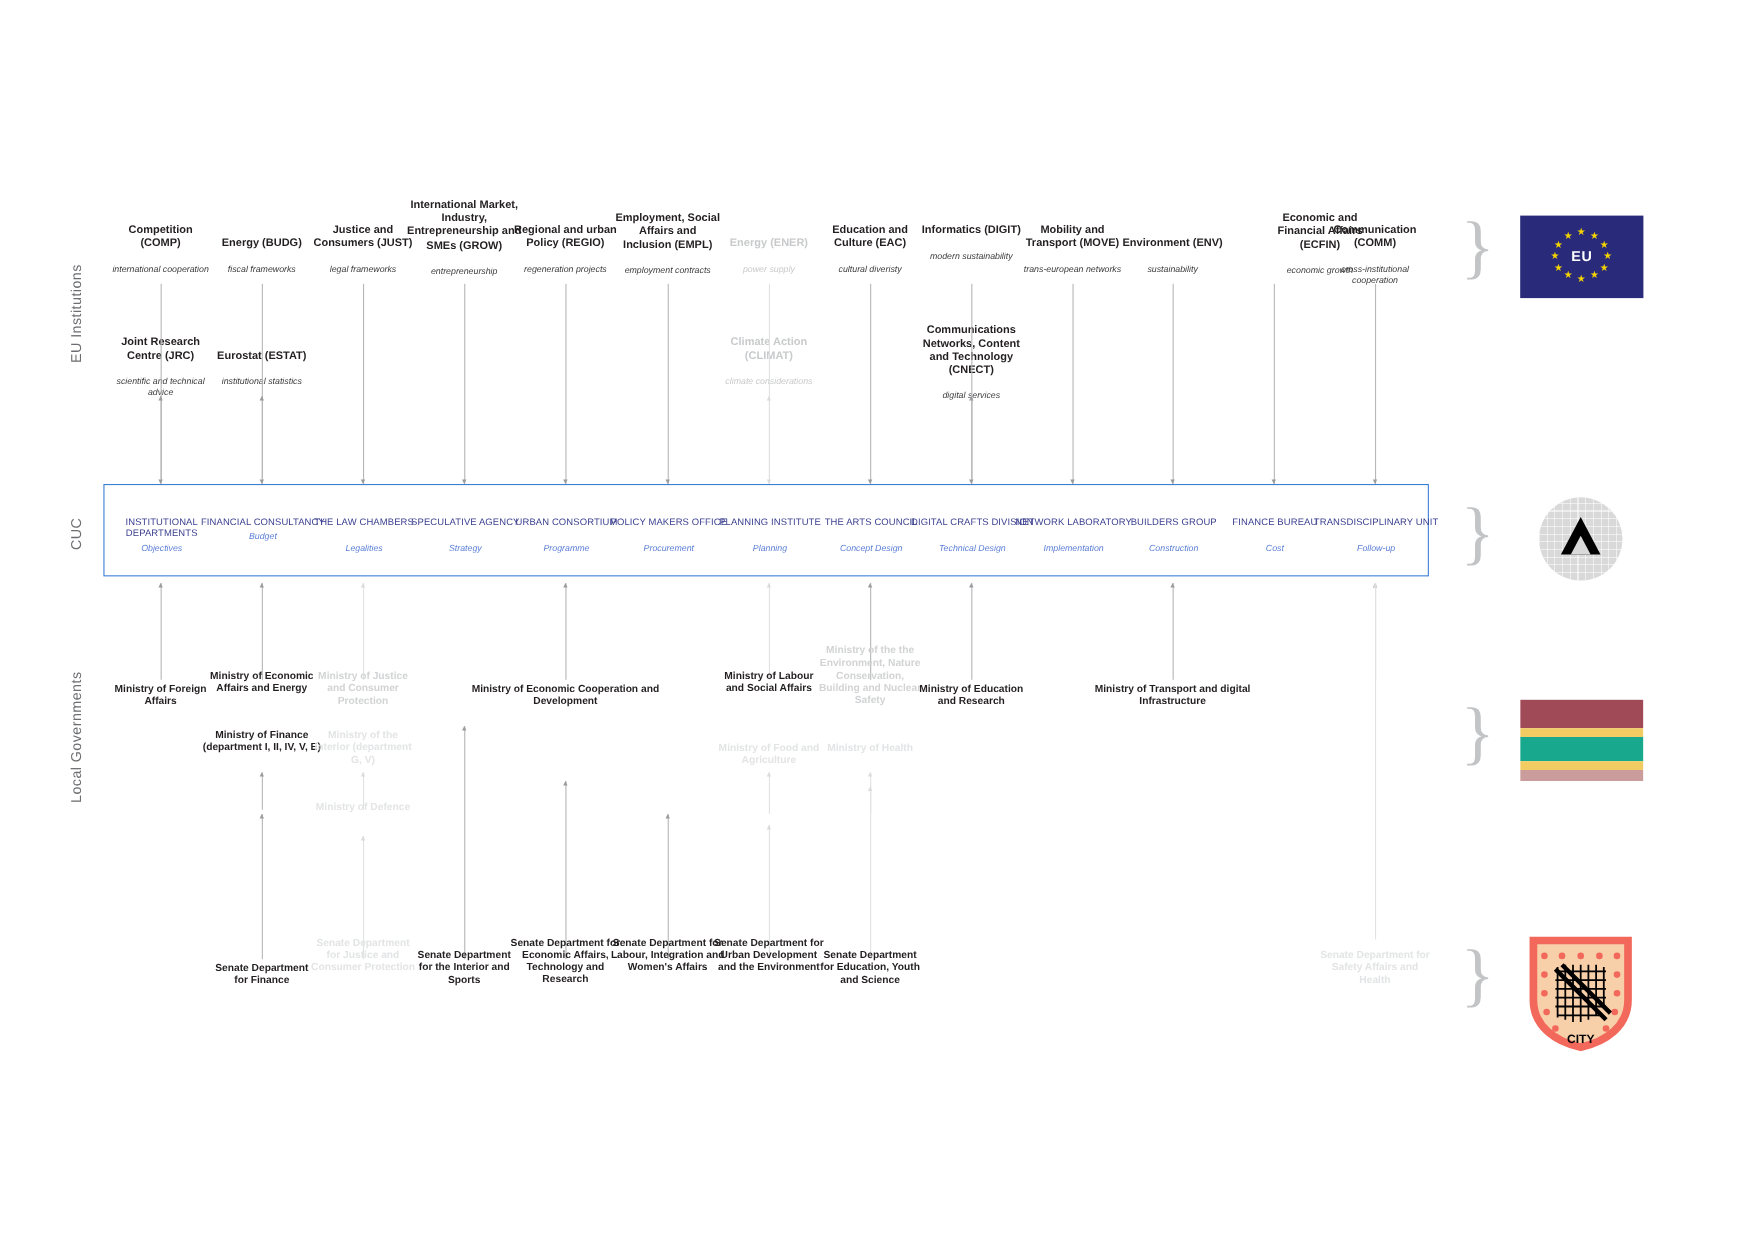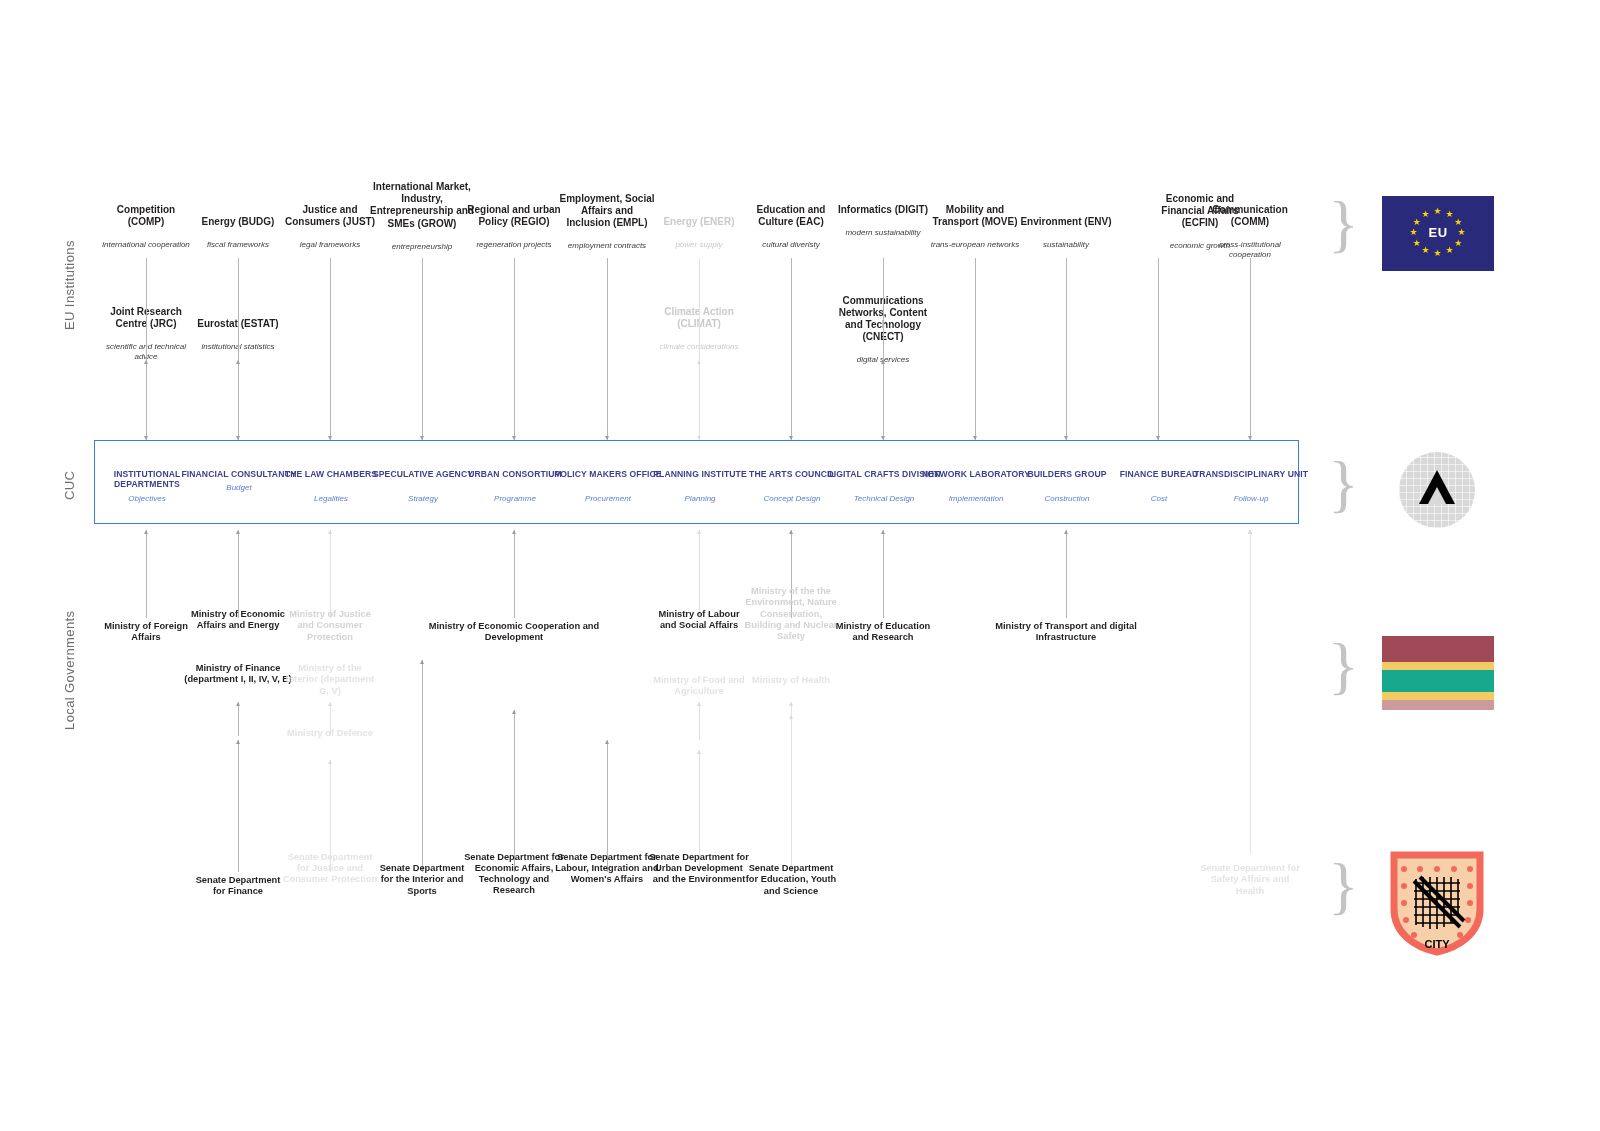--- a/index.html
+++ b/index.html
@@ -23,21 +23,21 @@
 
   
   .lg .ttl{font-size:9.3px;font-weight:600;}
   .lg.faded .ttl{color:#d2d3d4;}
   .lg.faded2 .ttl{color:#e3e4e5;}
 
   
   #cuc-box{position:absolute;left:94px;top:440px;width:1205px;height:84px;
            border:1.6px solid #3b7fd4;background:#ffffff;box-sizing:border-box;}
   .cuc-node{position:absolute;text-align:center;line-height:1.2;}
-  .cuc-node .ttl{font-size:8.6px;font-weight:700;color:#3b3f8f;letter-spacing:.1px;white-space:nowrap;display:block;}
+  .cuc-node .ttl{font-size:8.6px;font-weight:400;color:#3b3f8f;letter-spacing:.1px;white-space:nowrap;display:block;}
   .cuc-node .sub{font-size:8px;font-style:italic;color:#5b7fd6;display:block;margin-top:15px;white-space:nowrap;}
 
   
   .vline{position:absolute;width:1px;background:#b5b6b8;}
   .arrow{position:absolute;width:0;height:0;border-left:2.6px solid transparent;
          border-right:2.6px solid transparent;}
   .arrow.up{border-bottom:4px solid #9a9b9d;}
   .arrow.down{border-top:4px solid #9a9b9d;}
   .vline.faint{background:#e1e2e3;}
   .arrow.faint.up{border-bottom-color:#dadbdc;}

